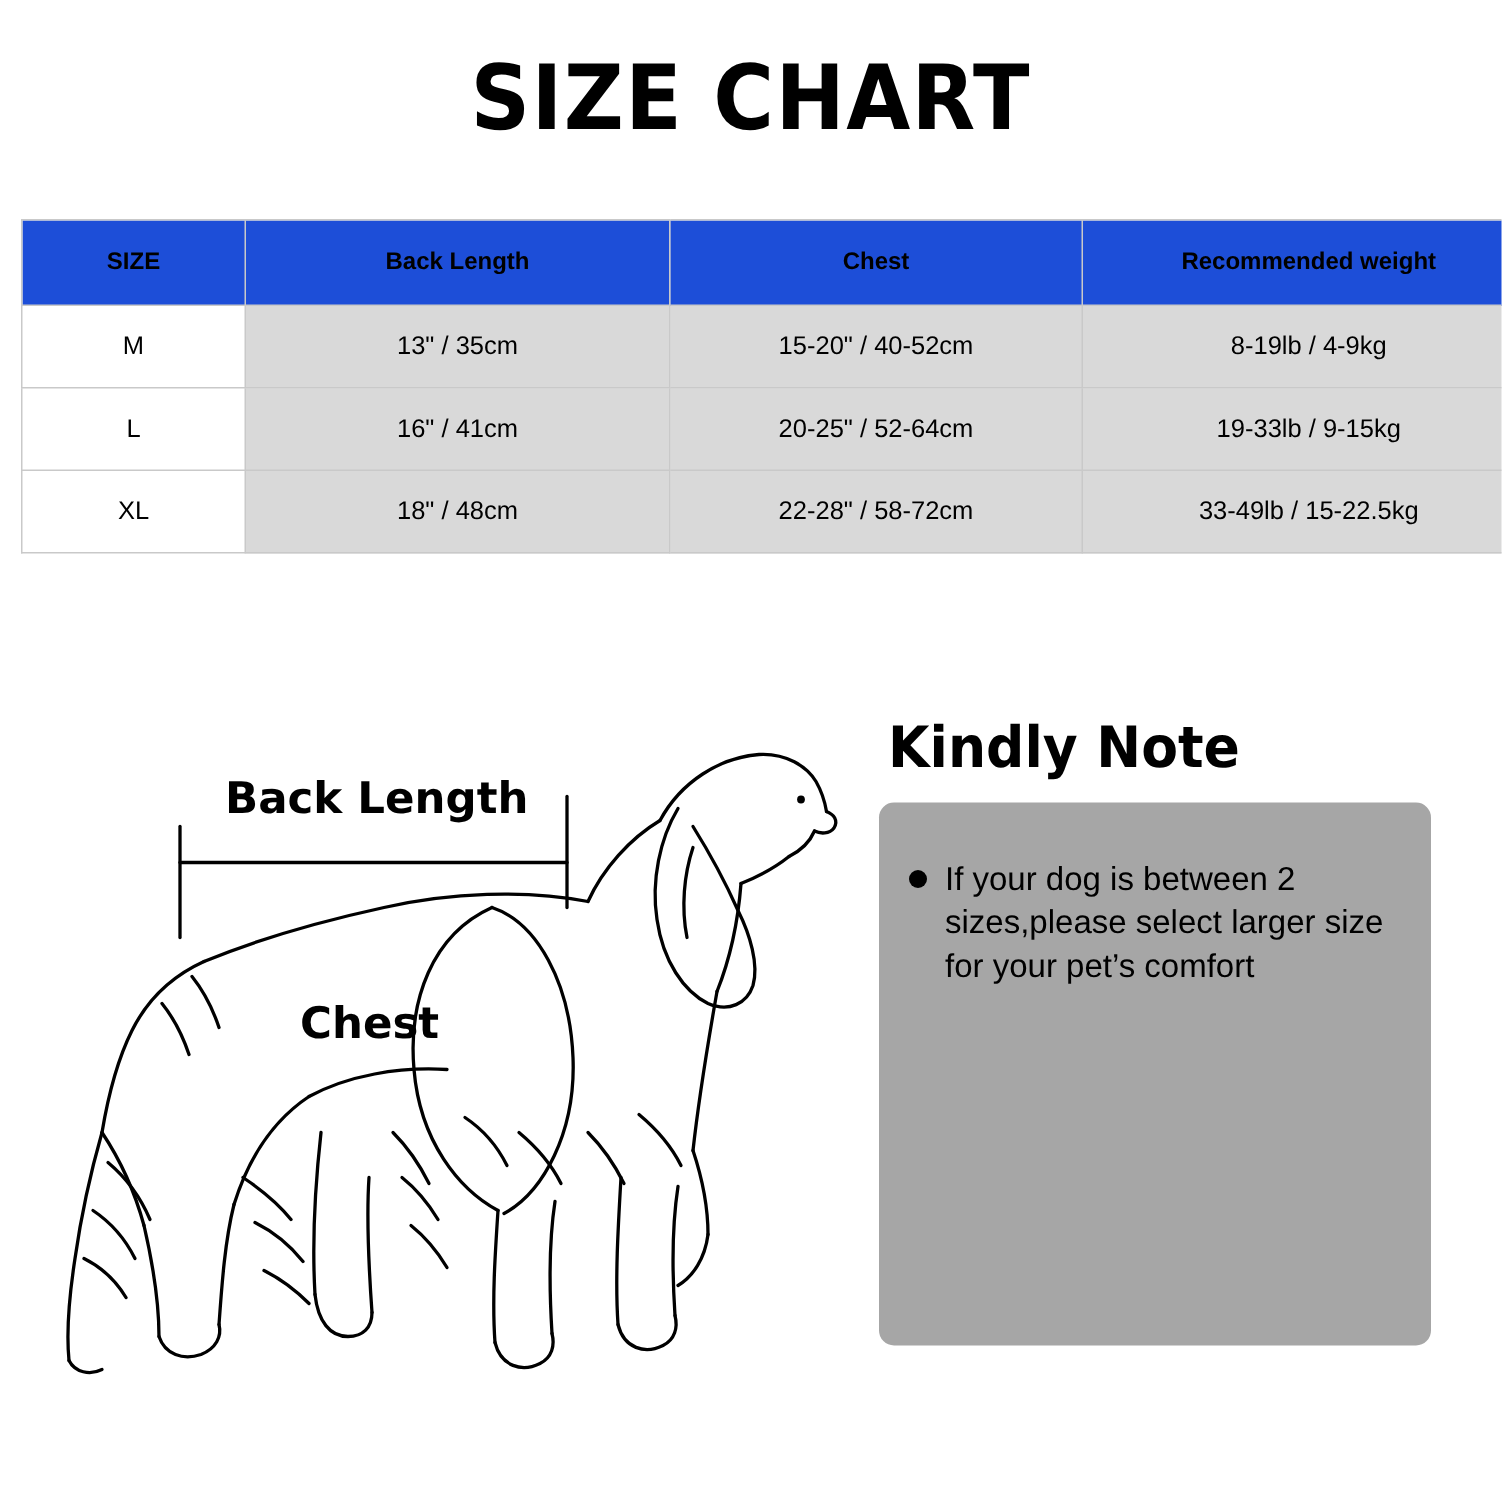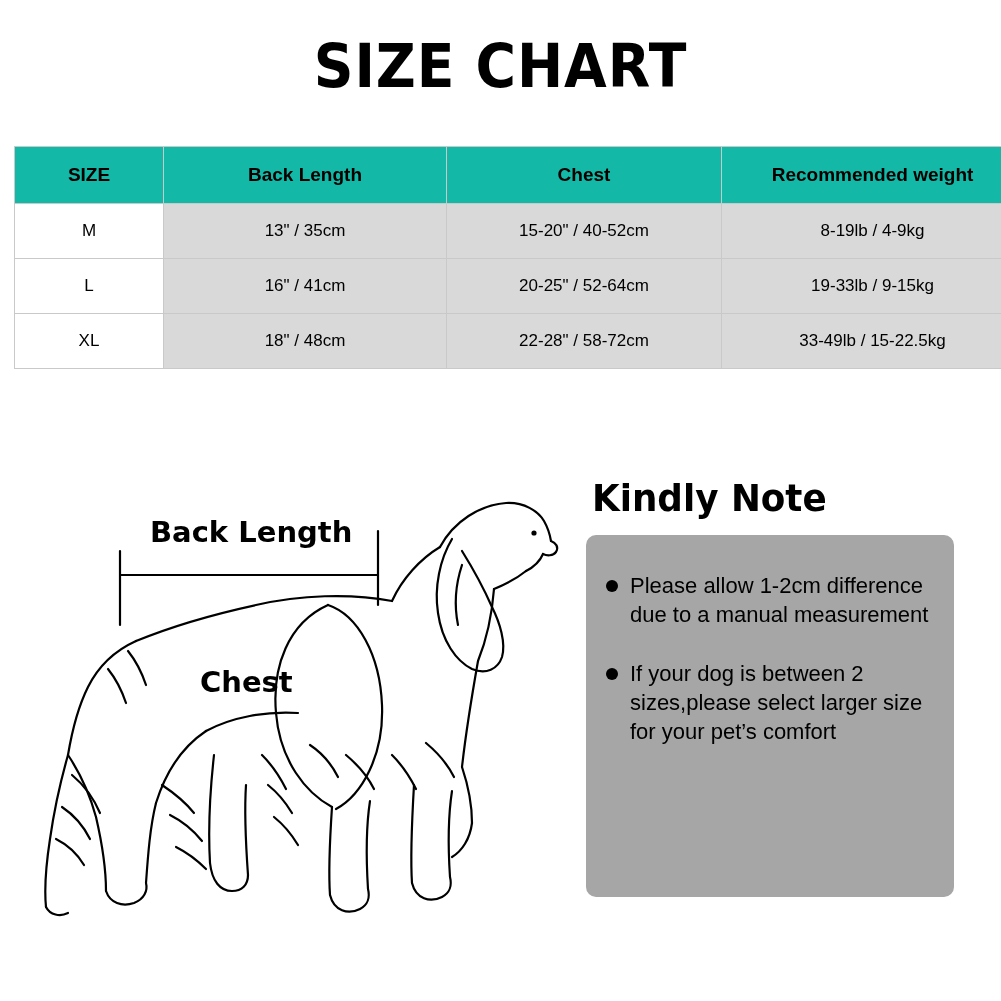--- a/index.html
+++ b/index.html
@@ -44,22 +44,22 @@
     border: 1px solid #c9c9c9;
     text-align: center;
     vertical-align: middle;
     font-size: 17px;
     height: 54px;
     padding: 0 4px;
     font-weight: normal;
   }
   .size-table thead th {
     font-weight: bold;
-    font-size: 19px;
-    background: #14b8a6;
+    font-size: 16px;
+    background: #1d4ed8;
     height: 56px;
   }
   .size-table tbody td.shaded {
     background: #d9d9d9;
   }
   .col-size   { width: 140px; }
   .col-back   { width: 274px; }
   .col-chest  { width: 266px; }
   .col-weight { width: 293px; }
 
@@ -254,22 +254,18 @@
 
     <div class="label-back-length">Back Length</div>
     <div class="label-chest">Chest</div>
   </div>
 
   <div class="note-block">
     <div class="note-title">Kindly Note</div>
     <div class="note-card">
       <div class="note-item">
         <span class="note-bullet"></span>
-        <span class="note-text">Please allow 1-2cm difference due to a manual measurement</span>
-      </div>
-      <div class="note-item">
-        <span class="note-bullet"></span>
         <span class="note-text">If your dog is between 2 sizes,please select larger size for your pet’s comfort</span>
       </div>
     </div>
   </div>
 
 </div>
 
 </body></html>

